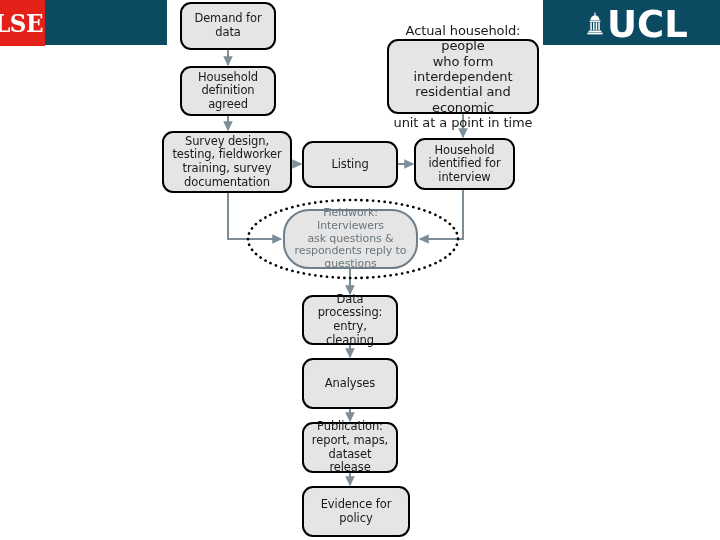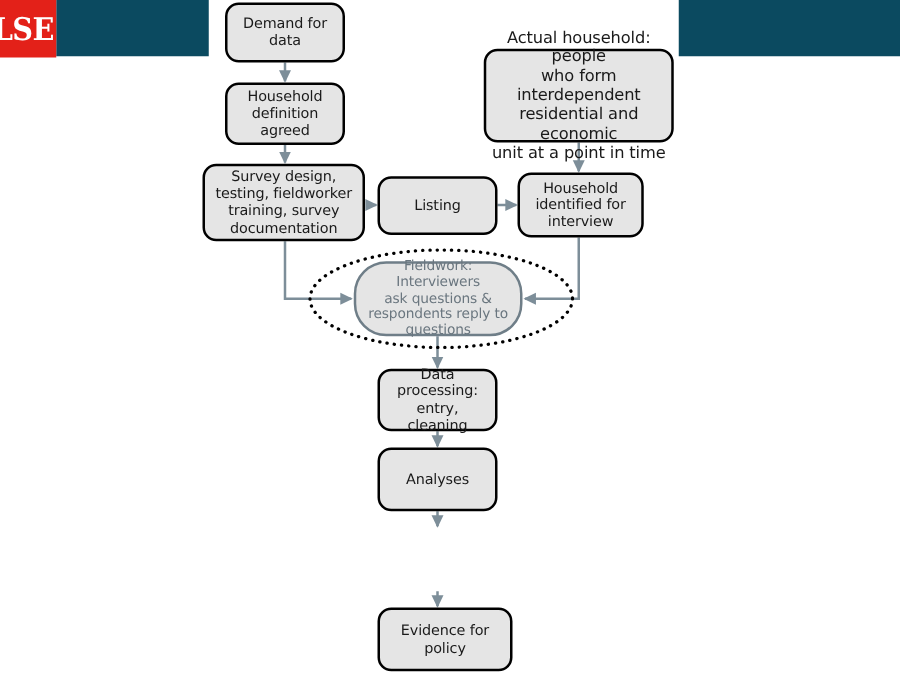--- a/index.html
+++ b/index.html
@@ -93,20 +93,36 @@
 
 <div id="slide">
 
   <div class="hdr-bar" id="hdr-left"></div>
   <div class="hdr-bar" id="hdr-right"></div>
 
   <div id="lse-logo">
     <span class="lse-text">LSE</span>
   </div>
 
+  <div id="ucl-logo">
+    <svg id="ucl-dome" viewBox="0 0 20 24">
+      <g fill="#ffffff">
+        <rect x="9.4" y="0.5" width="1.1" height="3"></rect>
+        <path d="M10 3.2 C7.3 3.2 5.6 5.6 5.4 8.2 L14.6 8.2 C14.4 5.6 12.7 3.2 10 3.2 Z"></path>
+        <rect x="4.6" y="8.6" width="10.8" height="1.3"></rect>
+        <rect x="5.3" y="10.3" width="1.5" height="8"></rect>
+        <rect x="8.0" y="10.3" width="1.5" height="8"></rect>
+        <rect x="10.7" y="10.3" width="1.5" height="8"></rect>
+        <rect x="13.3" y="10.3" width="1.5" height="8"></rect>
+        <rect x="3.6" y="18.6" width="12.8" height="1.6"></rect>
+        <rect x="2.4" y="20.6" width="15.2" height="1.8"></rect>
+      </g>
+    </svg>
+    <span id="ucl-text">UCL</span>
+  </div>
 
   <svg id="chart-svg">
     <defs>
       <marker id="ah" viewBox="0 0 10 10" refX="8.4" refY="5" markerWidth="5.2" markerHeight="5.2" orient="auto-start-reverse">
         <path d="M 0 0.4 L 9.6 5 L 0 9.6 z" fill="#7d8e99"></path>
       </marker>
     </defs>
     <g stroke="#7d8e99" stroke-width="2" fill="none" marker-end="url(#ah)">
 
       <line x1="228" y1="50" x2="228" y2="65"></line>
@@ -153,16 +169,19 @@
 identified for
 interview</div>
   <div class="node fieldwork" id="n-fieldwork" style="white-space:pre-line">Fieldwork: Interviewers
 ask questions &amp;
 respondents reply to
 questions</div>
   <div class="node" id="n-dataproc" style="white-space:pre-line">Data
 processing:
 entry, cleaning</div>
   <div class="node" id="n-analyses" style="white-space:pre-line">Analyses</div>
+  <div class="node" id="n-publication" style="white-space:pre-line">Publication:
+report, maps,
+dataset release</div>
   <div class="node" id="n-evidence" style="white-space:pre-line">Evidence for
 policy</div>
 
 </div>
 
 </body></html>

